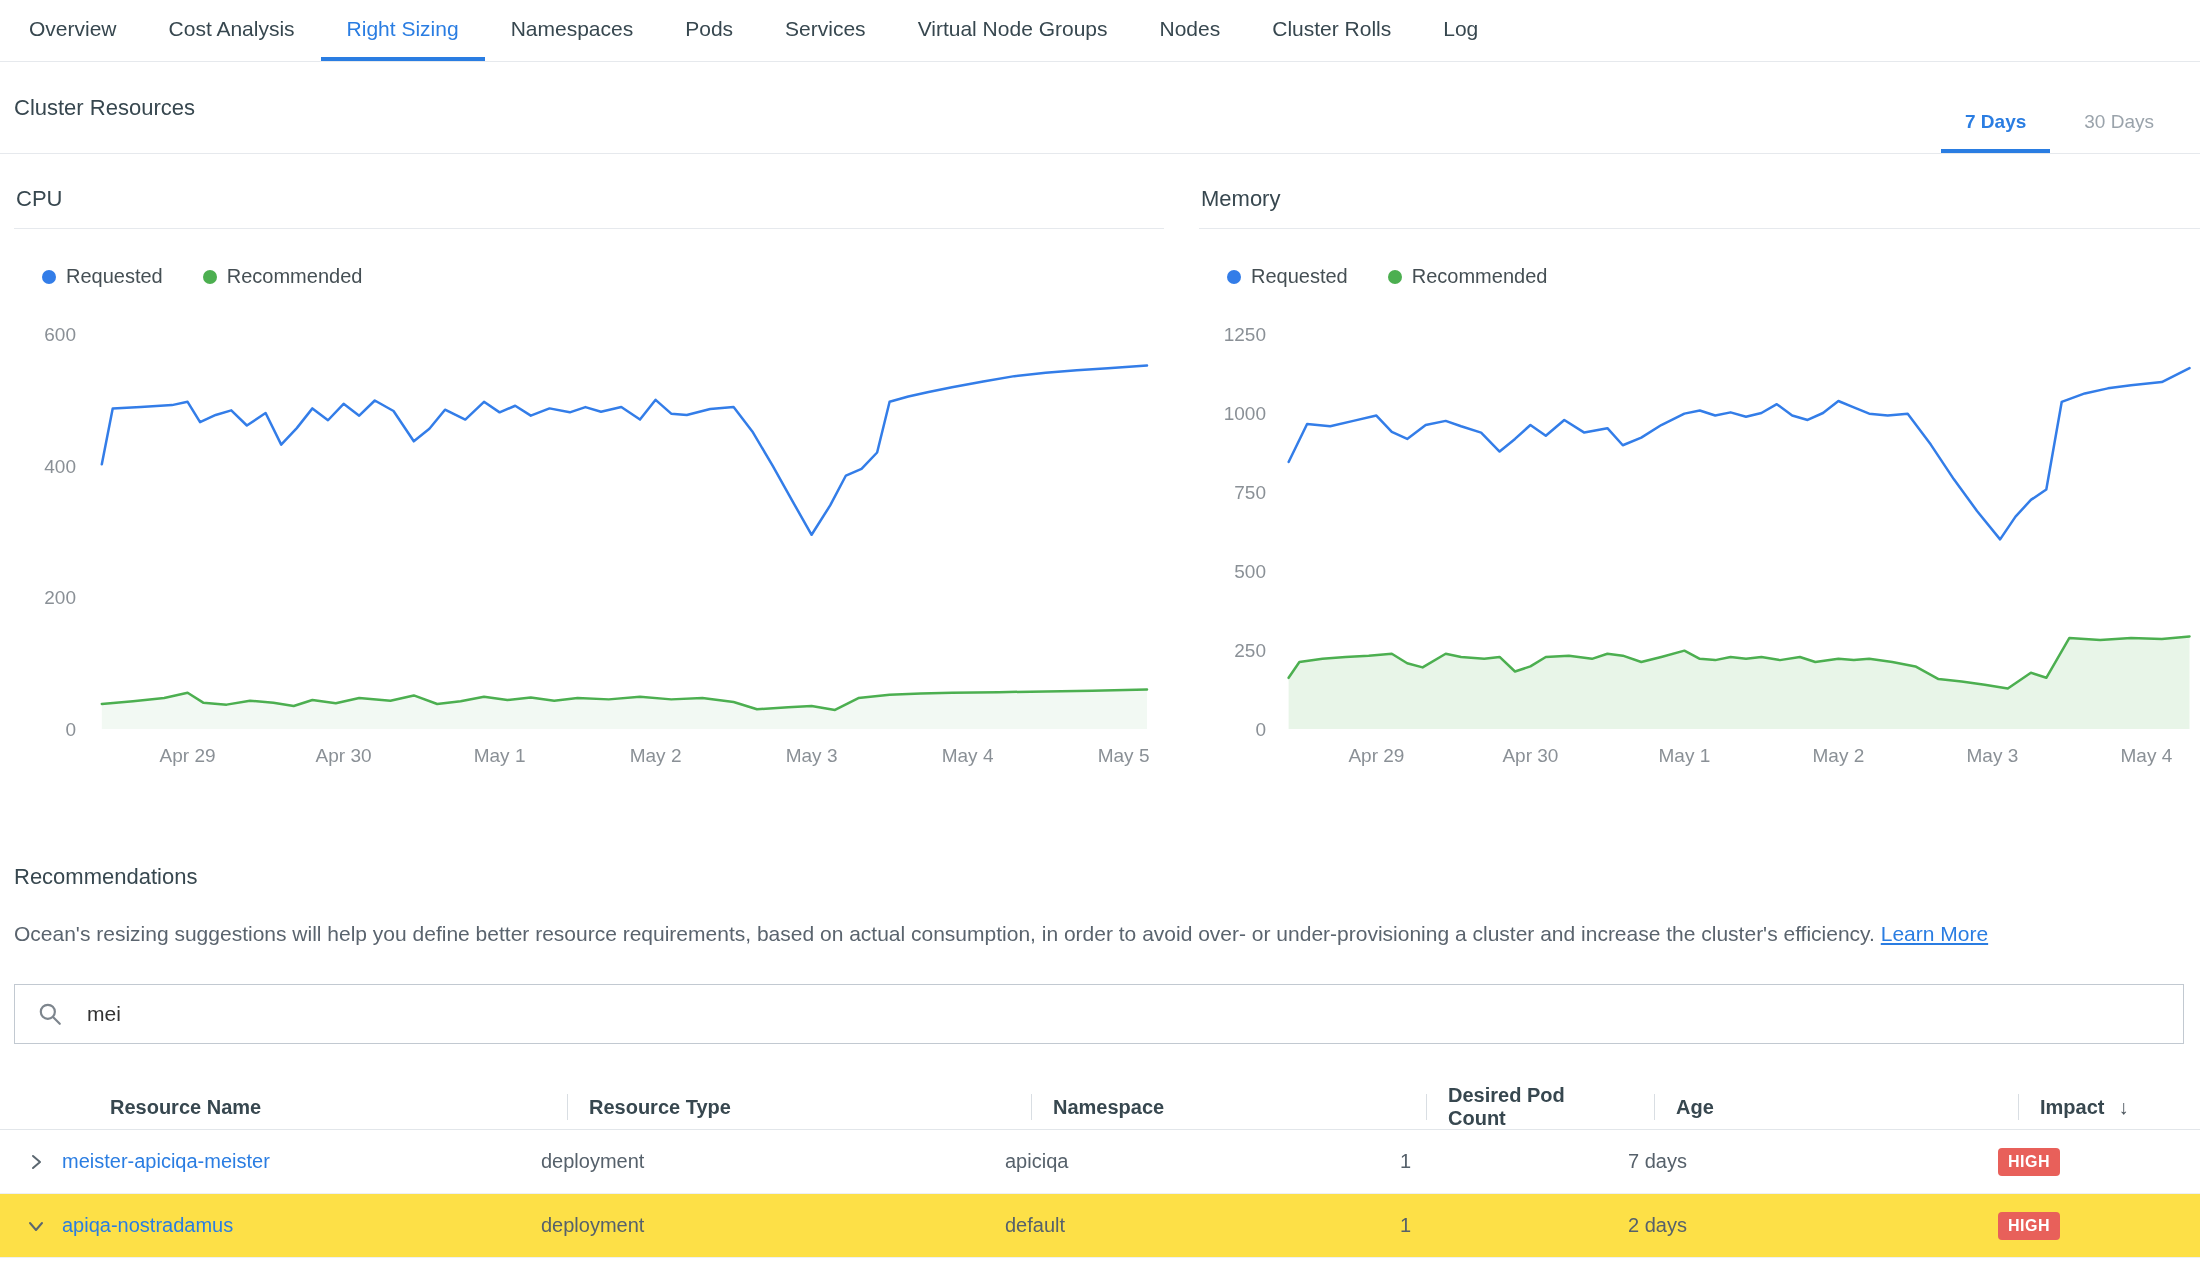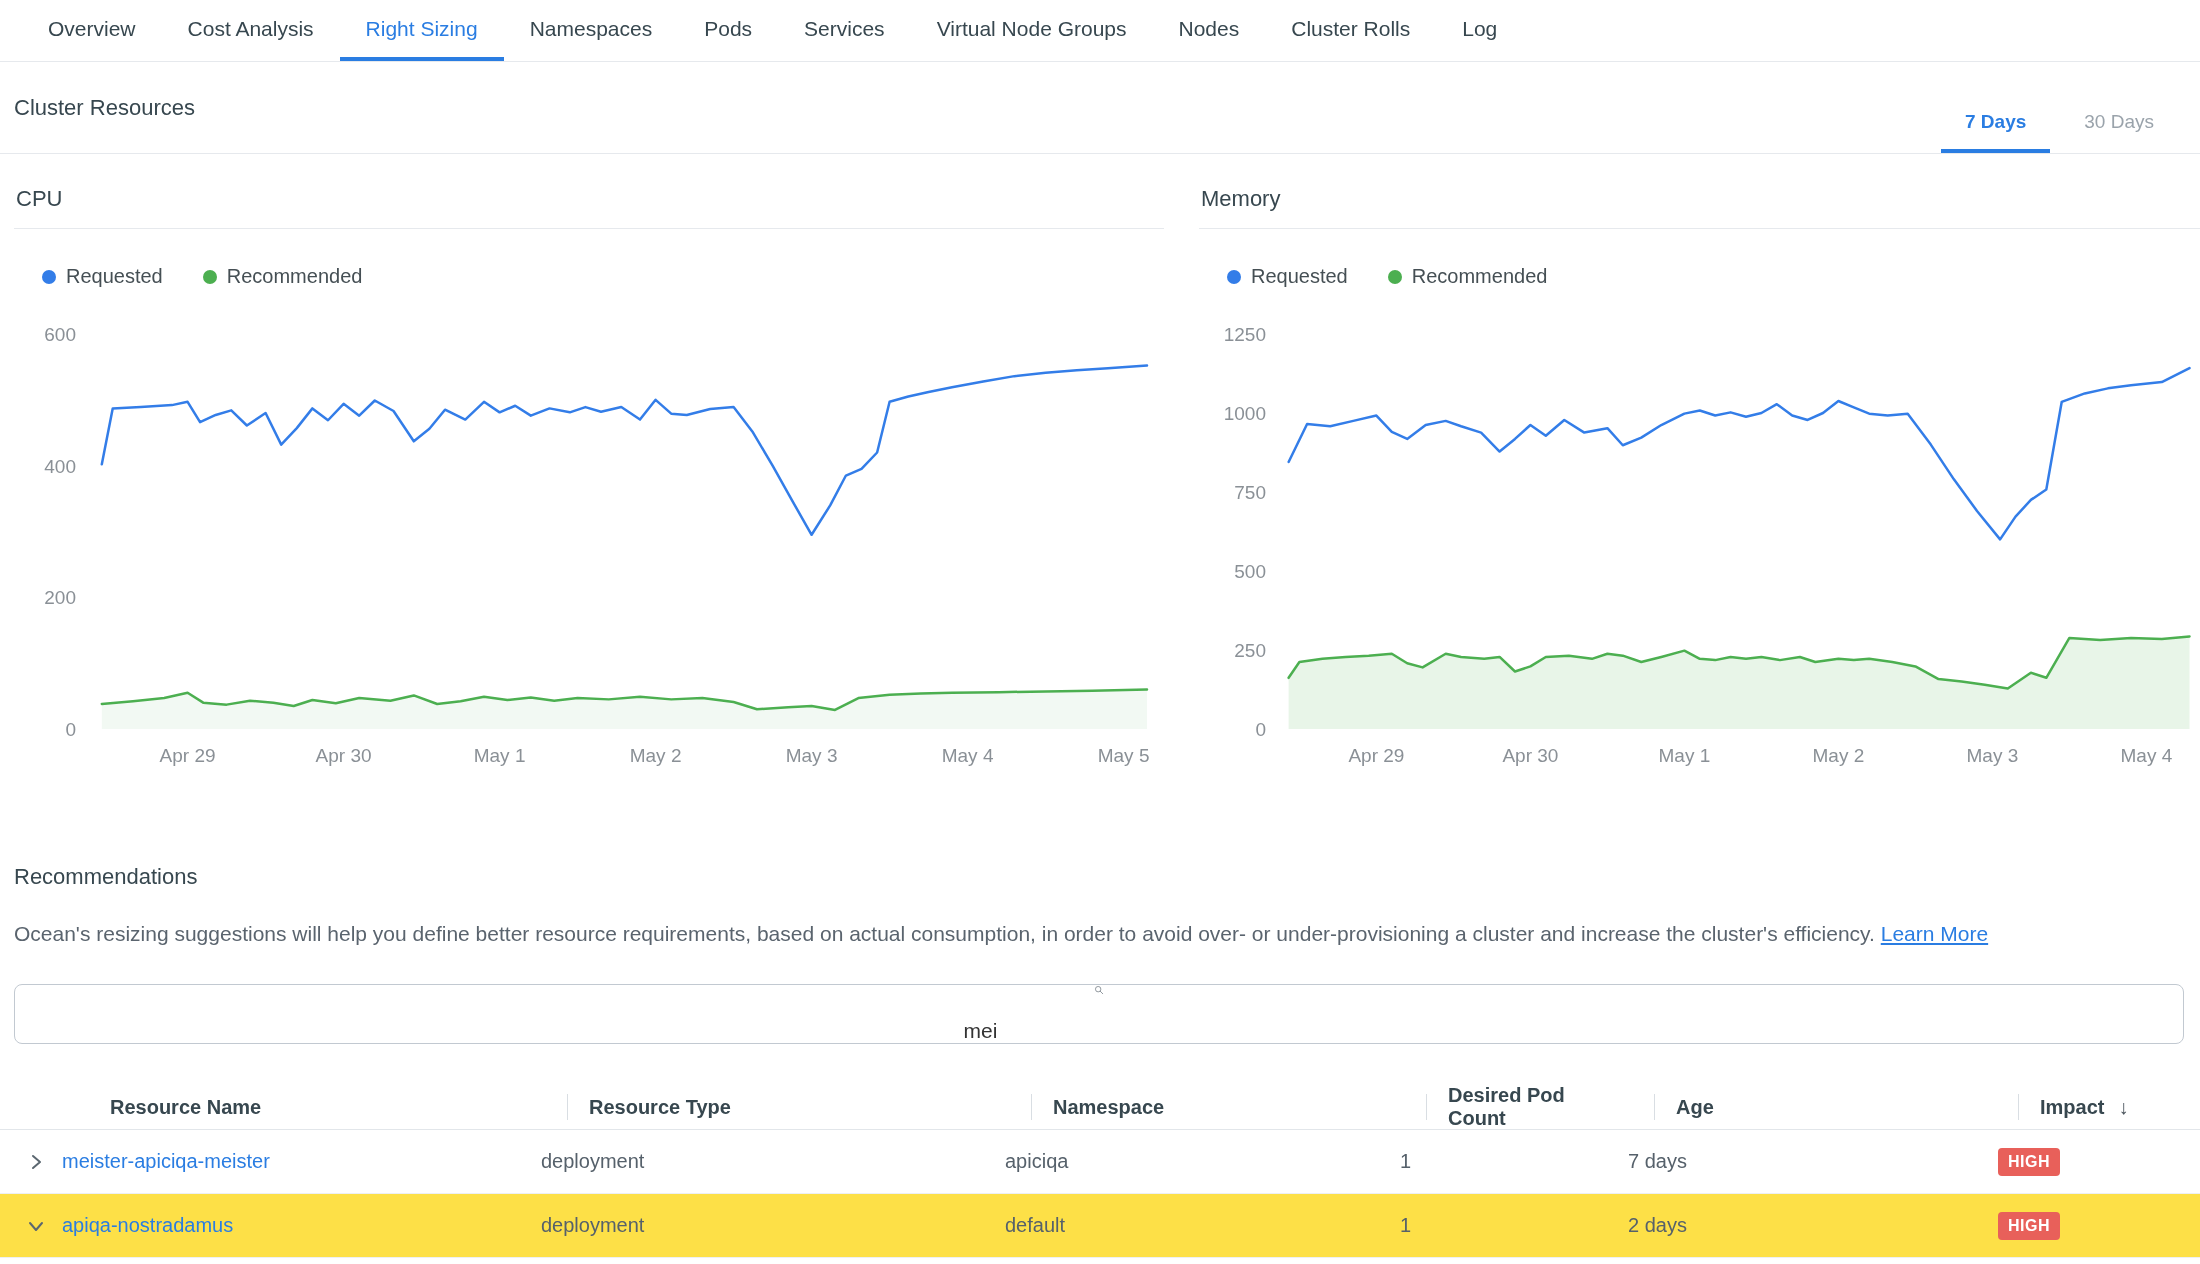--- a/index.html
+++ b/index.html
@@ -1,20 +1,20 @@
 <!DOCTYPE html>
 <html style="--accent: #2a7de2; --badge: #e8605a;"><head>
 <meta charset="utf-8">
 <style>
   * { margin:0; padding:0; box-sizing:border-box; }
   html,body { width:2200px; height:1264px; overflow:hidden; background:#fff;
     font-family:"Liberation Sans", sans-serif; color:#37474f; }
 
   
-  .tabbar { height:62px; border-bottom:1px solid #e6e9ed; display:flex; padding-left:22px;text-align:right; }
+  .tabbar { height:62px; border-bottom:1px solid #e6e9ed; display:flex; padding-left:3px;text-align:right; }
   .tab { padding:0 26px; line-height:58px; font-size:21px; color:#37474f; cursor:pointer;
          border-bottom:4px solid transparent; white-space:nowrap; }
   .tab.active { color:var(--accent,#2a7de2); border-bottom-color:var(--accent,#2a7de2); }
 
   
   .section-head { display:flex; justify-content:space-between; align-items:stretch;
                   border-bottom:1px solid #e6e9ed; height:92px; padding:0 22px 0 14px; }
   .section-title { align-self:center; font-size:22px; font-weight:500; color:#37474f; }
   .ranges { display:flex; gap:10px; align-items:flex-end; }
   .range { padding:0 24px; height:58px; display:flex; align-items:center; font-size:19px;
@@ -30,22 +30,22 @@
   .dot { width:14px; height:14px; border-radius:50%; display:inline-block; margin-right:10px; background:#999; }
   svg.plot { display:block; margin-top:6px; }
   .tick { fill:#8a9096; font-size:19px; font-family:"Liberation Sans",sans-serif; }
 
   
   .rec-head { margin:90px 0 0 14px; font-size:22px; font-weight:500; color:#37474f; }
   .desc { margin:30px 22px 0 14px; font-size:21px; color:#5a646e; line-height:1.35; }
   .learn-more { color:var(--accent,#2a7de2); text-decoration:underline; cursor:pointer; }
 
   
-  .search { margin:36px 16px 0 14px; height:60px; border:1px solid #c2c9d1; border-radius:8px;
-            display:flex; align-items:center; padding:0 22px; gap:24px; background:#fff;flex-direction:column; }
+  .search { margin:36px 16px 0 14px; height:60px; border:1px solid #c2c9d1; border-radius:0;
+            display:flex; align-items:center; padding:0 22px; gap:24px; background:#fff; }
   .search input { border:none; outline:none; flex:1; font-size:21px; color:#333;
                   font-family:"Liberation Sans",sans-serif; }
 
   
   .table { margin-top:40px; }
   .thead, .row { display:grid; grid-template-columns:519px 464px 395px 228px 364px 1fr; align-items:center; }
   .thead { height:46px; border-bottom:1px solid #e2e6ea; }
   .th { font-size:20px; font-weight:700; color:#37474f; padding-left:22px; position:relative;
         display:flex; align-items:center; cursor:pointer;margin-left:48px; }
   .th:first-child { padding-left:62px; }

